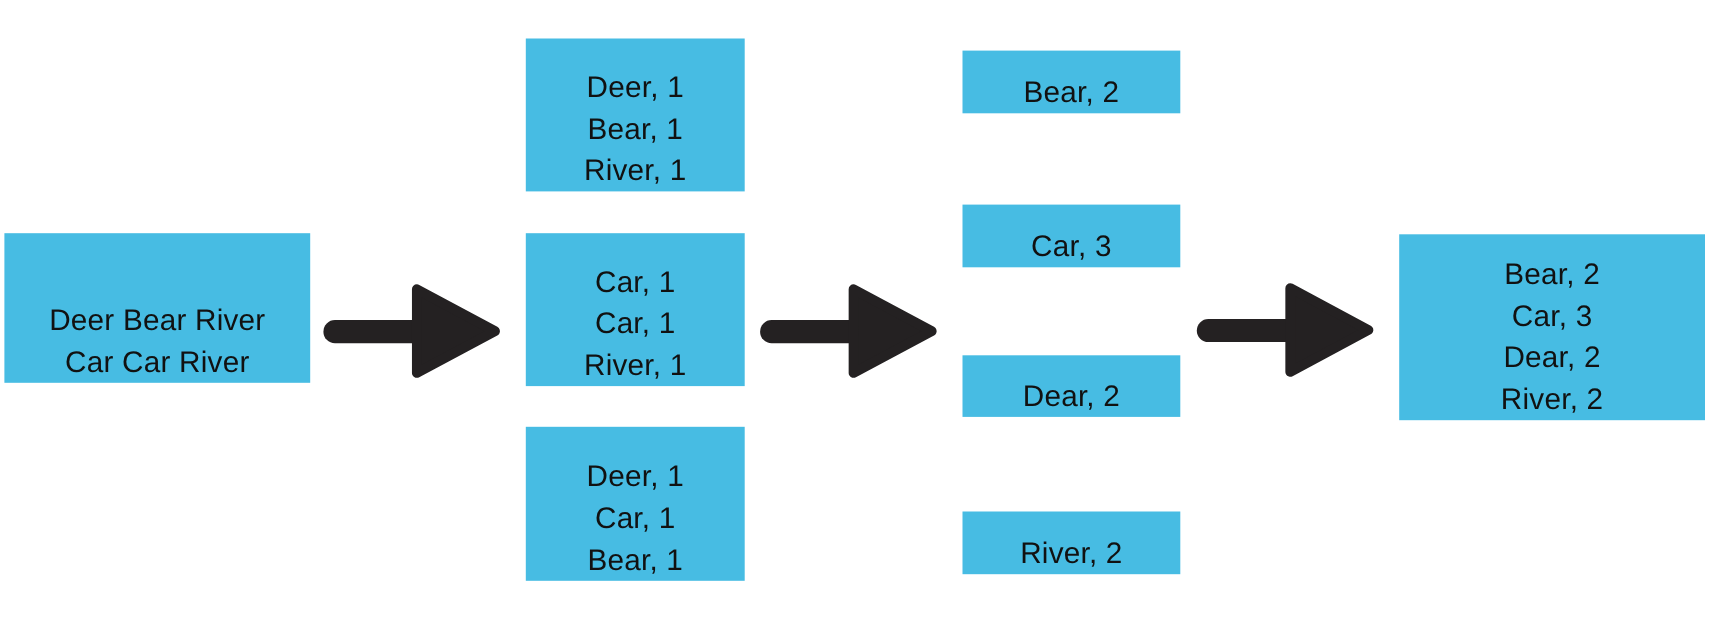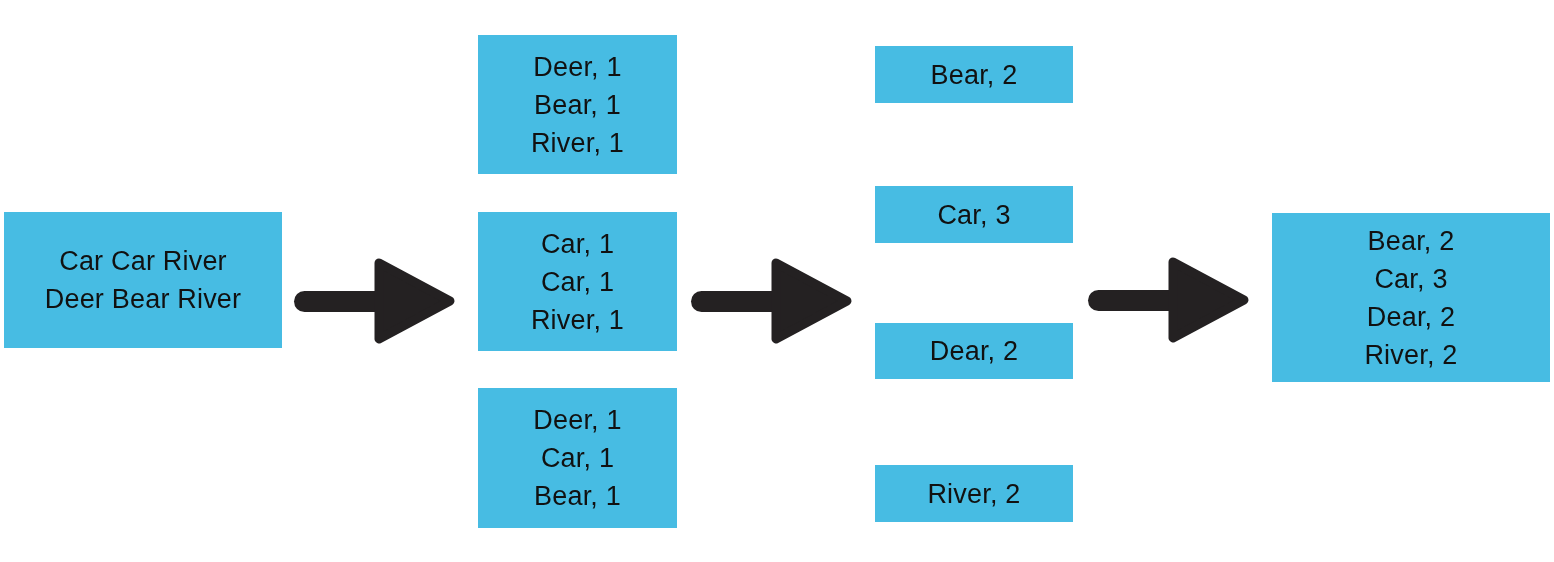--- a/index.html
+++ b/index.html
@@ -15,43 +15,43 @@
     background: #ffffff;
     overflow: hidden;
   }
   .box {
     position: absolute;
     background: var(--box-blue, #47BCE3);
     color: #111111;
     display: flex;
     flex-direction: column;
     align-items: center;
-    justify-content: center;
+    justify-content: flex-end;
     text-align: center;
     font-size: 27px;
     line-height: 38px;
     font-weight: 400;
     letter-spacing: 0.2px;
   }
   .box .line { white-space: nowrap; }
   .arrow {
     position: absolute;
     width: 166px;
     height: 92px;
   }
   .arrow .fill { fill: var(--arrow-black, #242122); stroke: var(--arrow-black, #242122); }
 </style>
 </head>
 <body>
 
 <div class="canvas">
 
   <div class="box" style="left:4px; top:212px; width:278px; height:136px;">
+    <div class="line">Deer Bear River</div>
     <div class="line">Car Car River</div>
-    <div class="line">Deer Bear River</div>
   </div>
 
   <svg class="arrow" style="left:291px; top:255px;" viewBox="0 0 166 92" aria-hidden="true">
     <rect class="fill" x="3" y="36" width="94" height="21" rx="10.5" stroke-width="0"></rect>
     <path class="fill" d="M88 8 L159 46 L88 84 Z" stroke-width="9" stroke-linejoin="round"></path>
   </svg>
 
   <div class="box" style="left:478px; top:35px; width:199px; height:139px;">
     <div class="line">Deer, 1</div>
     <div class="line">Bear, 1</div>

